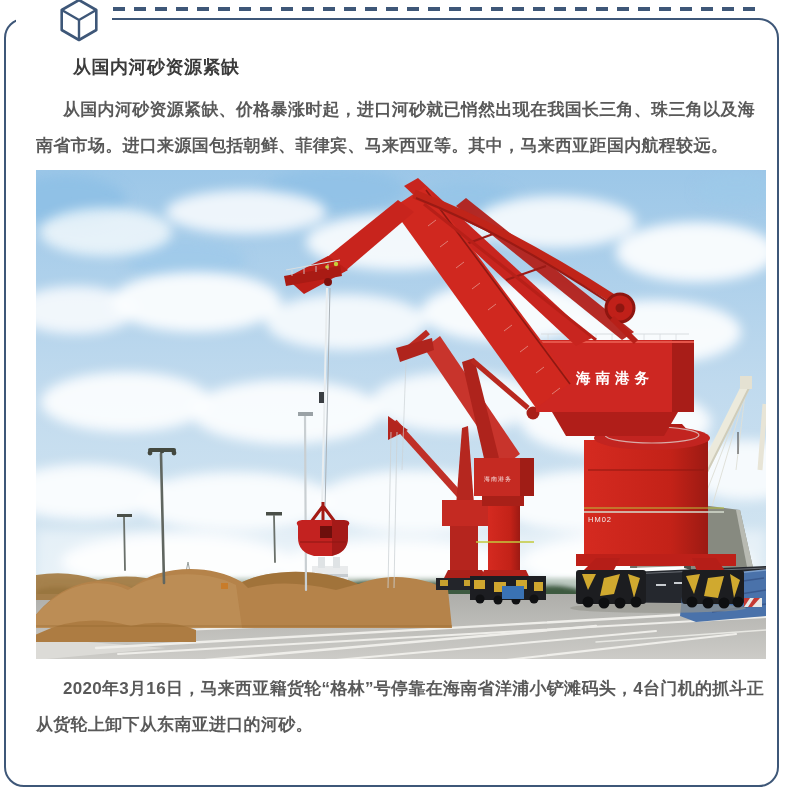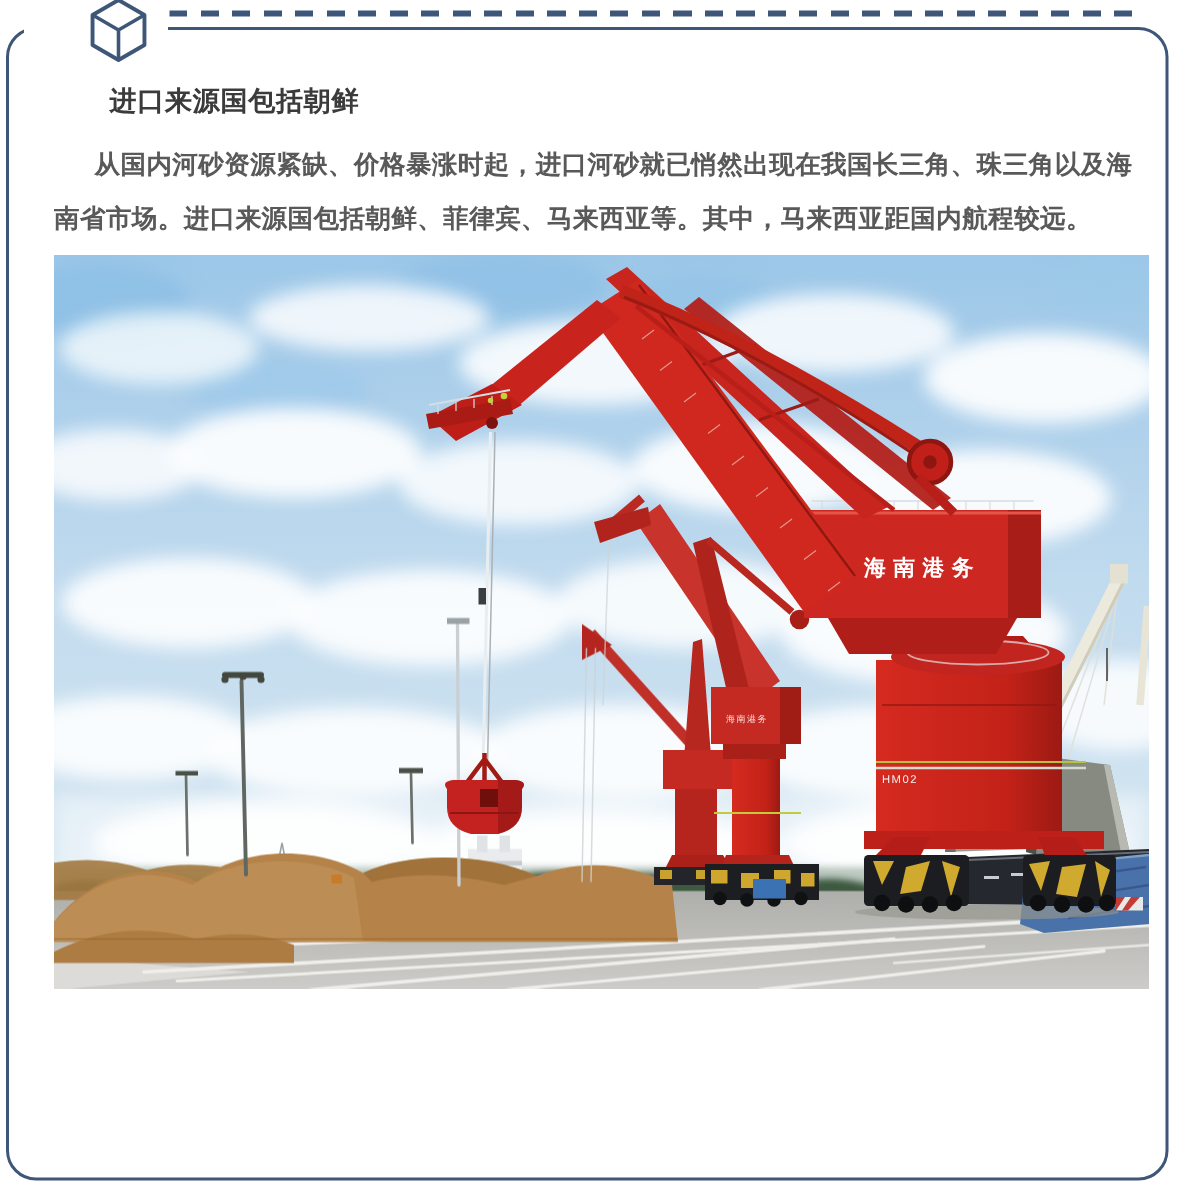--- a/index.html
+++ b/index.html
@@ -24,21 +24,21 @@
 <div class="frame"></div>
 <div class="border-gap"></div>
 <div class="dashline"></div>
 
 <svg class="badge" viewBox="0 0 58 44">
   <polygon points="29,1 46.3,11 46.3,31 29,41 11.7,31 11.7,11" fill="#ffffff" stroke="#3e5778" stroke-width="2.6" stroke-linejoin="round"></polygon>
   <path d="M29,21 L13.5,12 M29,21 L44.5,12 M29,21 L29,39" fill="none" stroke="#3e5778" stroke-width="2.4" stroke-linecap="round"></path>
 </svg>
 
 <div class="content">
-  <h2 class="title">进口来源国包括朝鲜</h2>
+  <h2 class="title">从国内河砂资源紧缺</h2>
   <p class="para">从国内河砂资源紧缺、价格暴涨时起，进口河砂就已悄然出现在我国长三角、珠三角以及海南省市场。进口来源国包括朝鲜、菲律宾、马来西亚等。其中，马来西亚距国内航程较远。</p>
 
   <svg class="photo" viewBox="0 0 730 489" preserveAspectRatio="none">
     <defs>
       <linearGradient id="sky" x1="0" y1="0" x2="0" y2="1">
         <stop offset="0" stop-color="#9cc7e8"></stop>
           <stop offset=".5" stop-color="#c0daee"></stop>
           <stop offset="1" stop-color="#d8e8f2"></stop>
       </linearGradient>
       <linearGradient id="pave" x1="0" y1="0" x2="0" y2="1">
@@ -328,13 +328,14 @@
       <rect x="283" y="222" width="5" height="11" fill="#3a3e42"></rect>
       <path d="M287,336 L272,356 M287,336 L302,356 M287,332 L287,352" stroke="#a31a14" stroke-width="3"></path>
       <path d="M272,354 L302,354" stroke="#a31a14" stroke-width="3"></path>
       <path d="M262,356 Q258,351 266,350 L308,350 Q316,351 312,356 L312,368 Q312,382 296,386 L278,386 Q262,382 262,368 Z" fill="#c32220"></path>
       <path d="M296,350 L308,350 Q316,351 312,356 L312,368 Q312,382 296,386 Z" fill="#7e1210" opacity=".45"></path>
       <rect x="284" y="356" width="12" height="12" fill="#6e0f0c"></rect>
       <path d="M264,372 L310,372" stroke="#8e1612" stroke-width="1.2"></path>
     </g>
   </svg>
 
+  <p class="para">2020年3月16日，马来西亚籍货轮“格林”号停靠在海南省洋浦小铲滩码头，4台门机的抓斗正从货轮上卸下从东南亚进口的河砂。</p>
 </div>
 
 </body></html>

